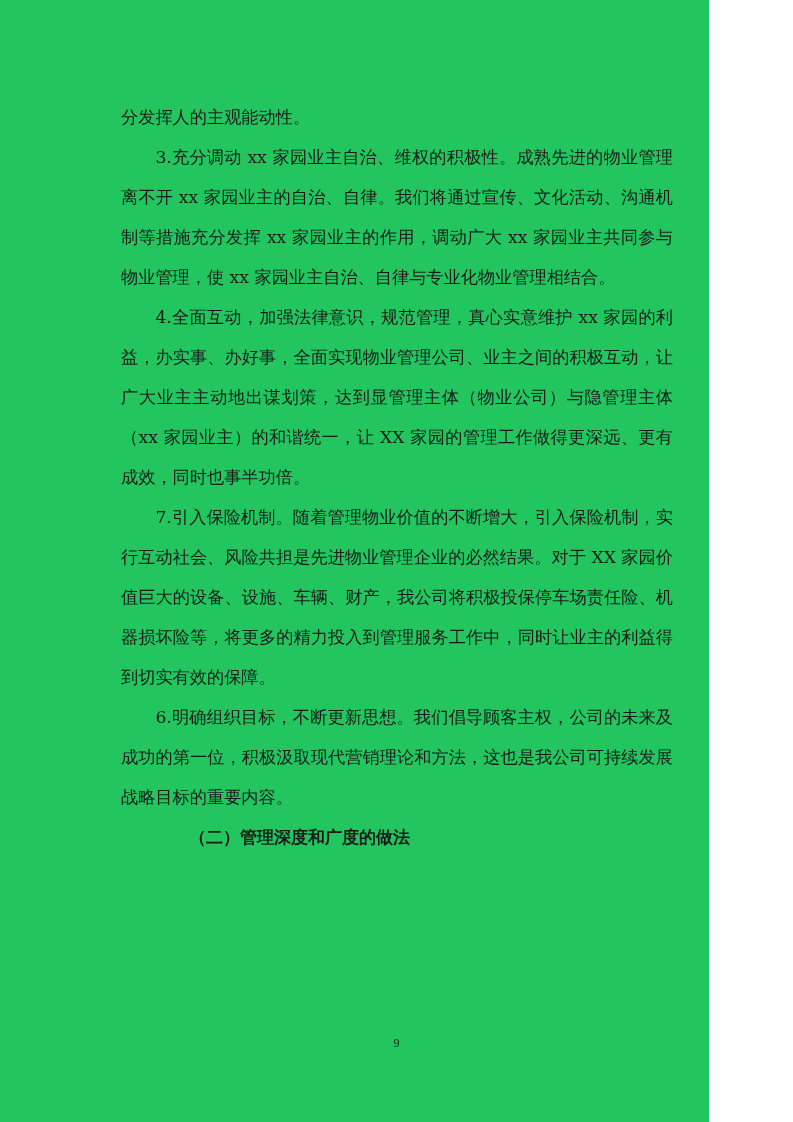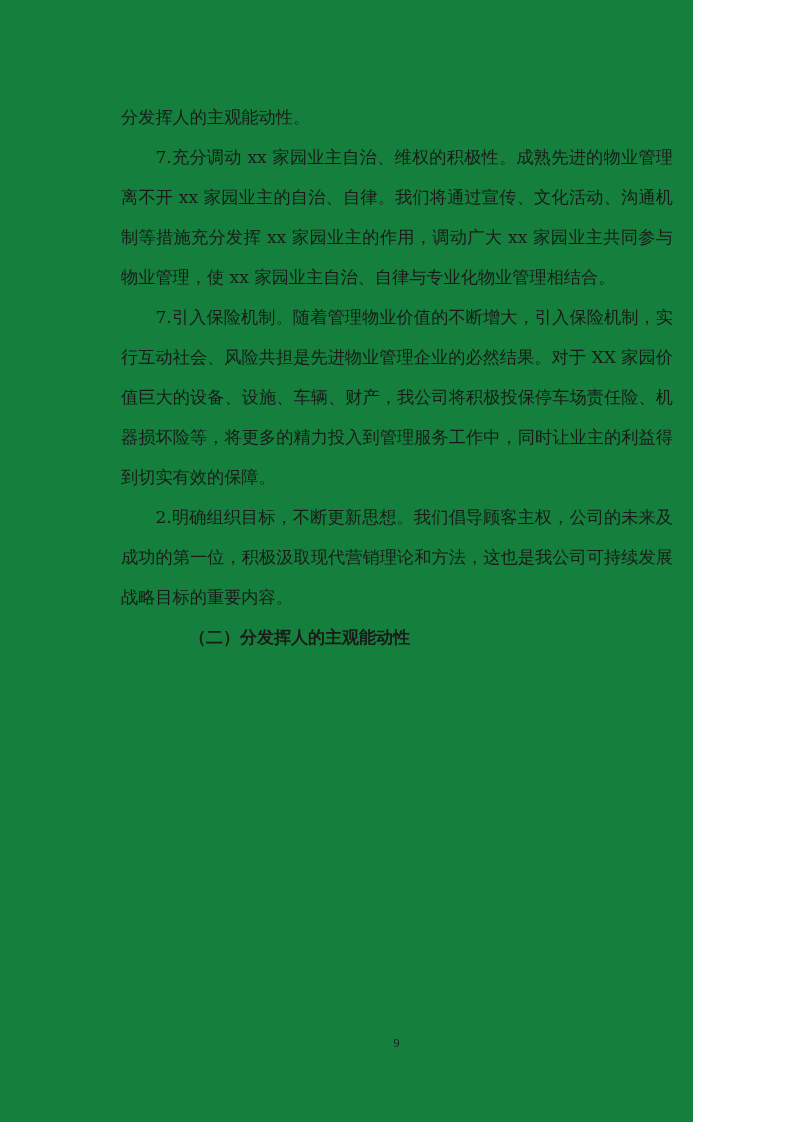--- a/index.html
+++ b/index.html
@@ -1,19 +1,20 @@
 <!DOCTYPE html>
 <html><head>
   <meta charset="utf-8">
   <style>
     html, body { margin: 0; padding: 0; background: #ffffff; }
     body { width: 793px; height: 1122px; position: relative; overflow: hidden; }
     .page {
       position: absolute; left: 0; top: 0; width: 693px; height: 1122px;
-      background: #15803d;
+      background: #22c55e;
+      padding-left: 16px;
     }
     .body-text {
       position: absolute; left: 121px; top: 97px; width: 552px;
       font-family: "DejaVu Serif", "Liberation Serif", serif;
       font-size: 17.2px; line-height: 40px; color: #1a1a1a;
       text-align: justify; text-justify: inter-character;
     }
     .para { margin: 0; text-indent: 2em; }
     .para.noindent { text-indent: 0; }
     .heading {
@@ -26,19 +27,20 @@
       font-family: "Liberation Serif", "DejaVu Serif", serif;
       font-size: 12px; color: #1a1a1a;
     }
   </style>
 </head>
 <body>
 
 <div class="page">
   <div class="body-text">
     <p class="para noindent">分发挥人的主观能动性。</p>
-    <p class="para">7.充分调动 xx 家园业主自治、维权的积极性。成熟先进的物业管理离不开 xx 家园业主的自治、自律。我们将通过宣传、文化活动、沟通机制等措施充分发挥 xx 家园业主的作用，调动广大 xx 家园业主共同参与物业管理，使 xx 家园业主自治、自律与专业化物业管理相结合。</p>
+    <p class="para">3.充分调动 xx 家园业主自治、维权的积极性。成熟先进的物业管理离不开 xx 家园业主的自治、自律。我们将通过宣传、文化活动、沟通机制等措施充分发挥 xx 家园业主的作用，调动广大 xx 家园业主共同参与物业管理，使 xx 家园业主自治、自律与专业化物业管理相结合。</p>
+    <p class="para">4.全面互动，加强法律意识，规范管理，真心实意维护 xx 家园的利益，办实事、办好事，全面实现物业管理公司、业主之间的积极互动，让广大业主主动地出谋划策，达到显管理主体（物业公司）与隐管理主体（xx 家园业主）的和谐统一，让 XX 家园的管理工作做得更深远、更有成效，同时也事半功倍。</p>
     <p class="para">7.引入保险机制。随着管理物业价值的不断增大，引入保险机制，实行互动社会、风险共担是先进物业管理企业的必然结果。对于 XX 家园价值巨大的设备、设施、车辆、财产，我公司将积极投保停车场责任险、机器损坏险等，将更多的精力投入到管理服务工作中，同时让业主的利益得到切实有效的保障。</p>
-    <p class="para">2.明确组织目标，不断更新思想。我们倡导顾客主权，公司的未来及成功的第一位，积极汲取现代营销理论和方法，这也是我公司可持续发展战略目标的重要内容。</p>
-    <p class="heading">（二）分发挥人的主观能动性</p>
+    <p class="para">6.明确组织目标，不断更新思想。我们倡导顾客主权，公司的未来及成功的第一位，积极汲取现代营销理论和方法，这也是我公司可持续发展战略目标的重要内容。</p>
+    <p class="heading">（二）管理深度和广度的做法</p>
   </div>
   <div class="page-number">9</div>
 </div>
 
 </body></html>

